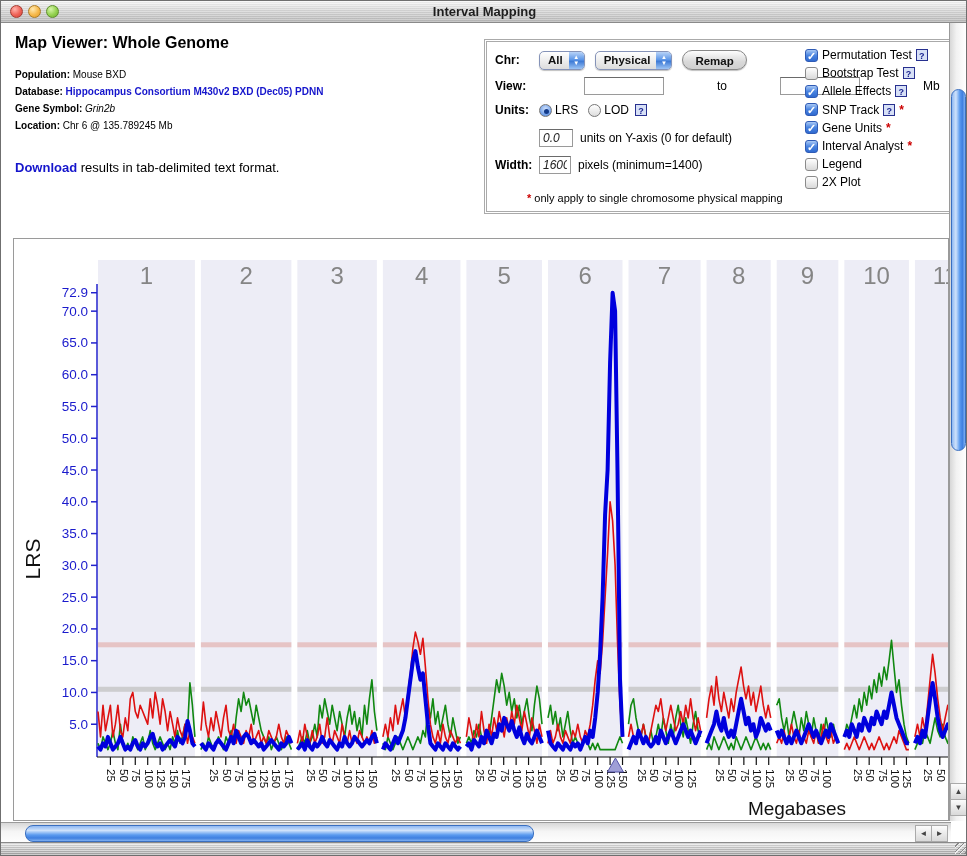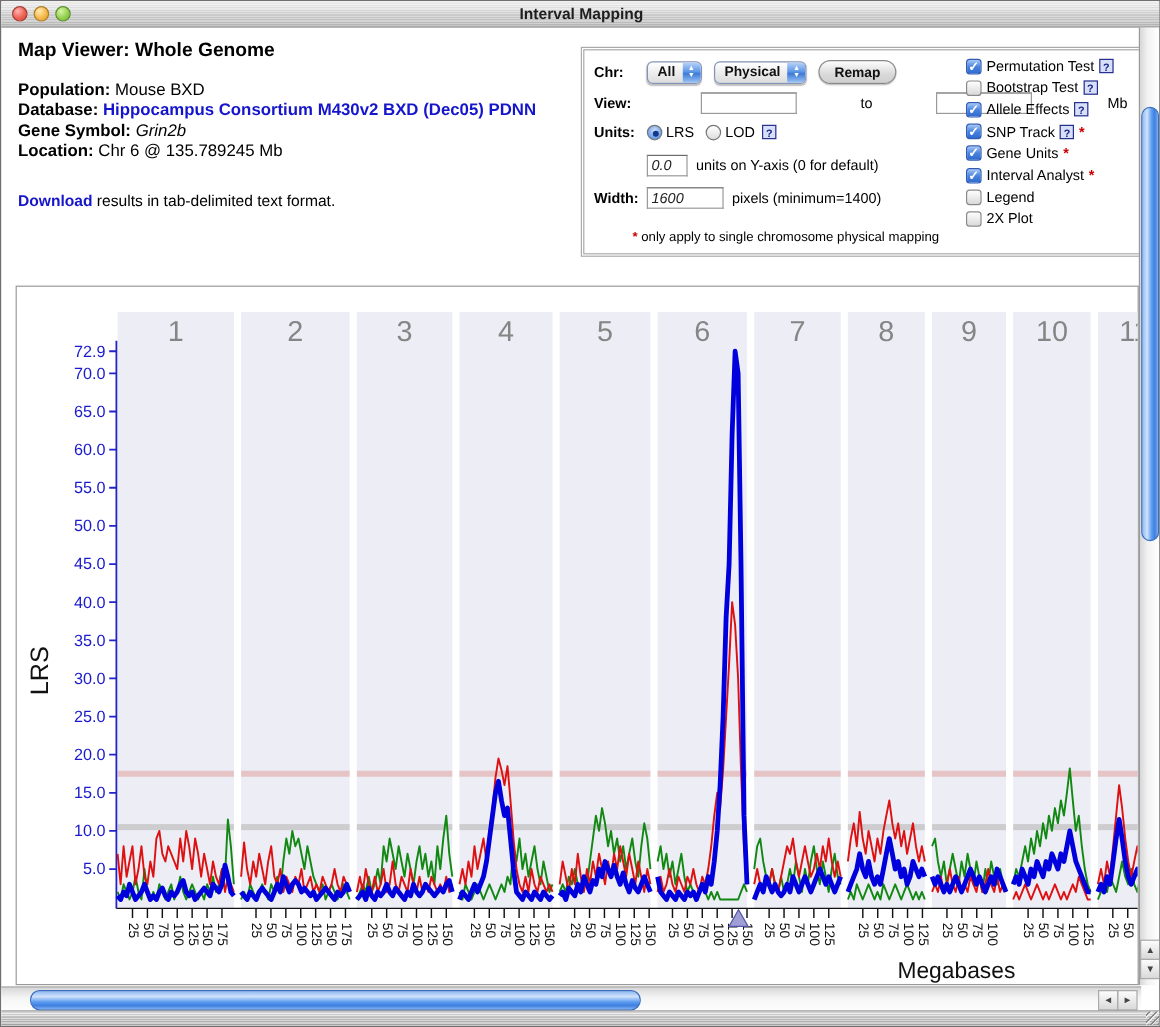--- a/index.html
+++ b/index.html
@@ -14,21 +14,21 @@
     background:repeating-linear-gradient(0deg, rgba(255,255,255,.25) 0 1px, rgba(0,0,0,.04) 1px 2px); }
   .title-text { position:absolute; left:0; right:0; top:3px; text-align:center; font-size:13px; font-weight:bold; color:#1e1e1e; }
   .tl { position:absolute; top:4px; width:13px; height:13px; border-radius:50%; }
   .tl.red    { left:9px;  background:radial-gradient(circle at 35% 30%, #ffb3ac, #ee6156 55%, #cf4338); border:1px solid #a53c32; }
   .tl.yellow { left:27px; background:radial-gradient(circle at 35% 30%, #ffe9b0, #f6b84a 55%, #dd9c2c); border:1px solid #ad7c25; }
   .tl.green  { left:45px; background:radial-gradient(circle at 35% 30%, #d6f5a8, #93d14f 55%, #6fae33); border:1px solid #5d8d2c; }
 
   
   .info { position:absolute; left:14px; top:33px; width:465px; color:#000; }
   .info h1 { font-size:16px; font-weight:bold; margin-bottom:14px; }
-  .info .row { font-size:14px; line-height:17px; }
+  .info .row { font-size:10px; line-height:17px; }
   .info .lbl { font-weight:bold; }
   .link { color:#1515cc; font-weight:bold; text-decoration:none; cursor:pointer; }
   .italic { font-style:italic; }
   .download-row { margin-top:26px; font-size:13px; }
 
   
   .panel { position:absolute; left:483px; top:38px; width:470px; height:175px;
     border:3px double #aaa; background:#fff; font-size:12px; }
   .prow { position:absolute; left:8px; display:flex; align-items:center; }
   .plabel { font-weight:bold; }
@@ -158,21 +158,21 @@
       <span class="help">?</span>
     </div>
 
     <div class="prow" style="top:87px; left:52px;">
       <input class="tfield ital" style="width: 34px;" value="0.0">
       <span style="margin-left:7px;">units on Y-axis (0 for default)</span>
     </div>
 
     <div class="prow" style="top:114px;">
       <span class="plabel" style="width:44px;">Width:</span>
-      <input class="tfield ital" style="width: 64px;" value="1600">
+      <input class="tfield ital" style="width: 32px;" value="1600">
       <span style="margin-left:7px;">pixels (minimum=1400)</span>
     </div>
 
     <div class="footnote">
       <span class="star" style="margin-left:0;">*</span><span> only apply to single chromosome physical mapping</span>
     </div>
 
     <div class="cb-list">
         <div class="cb-row">
           <span class="cb checked">✓</span>

